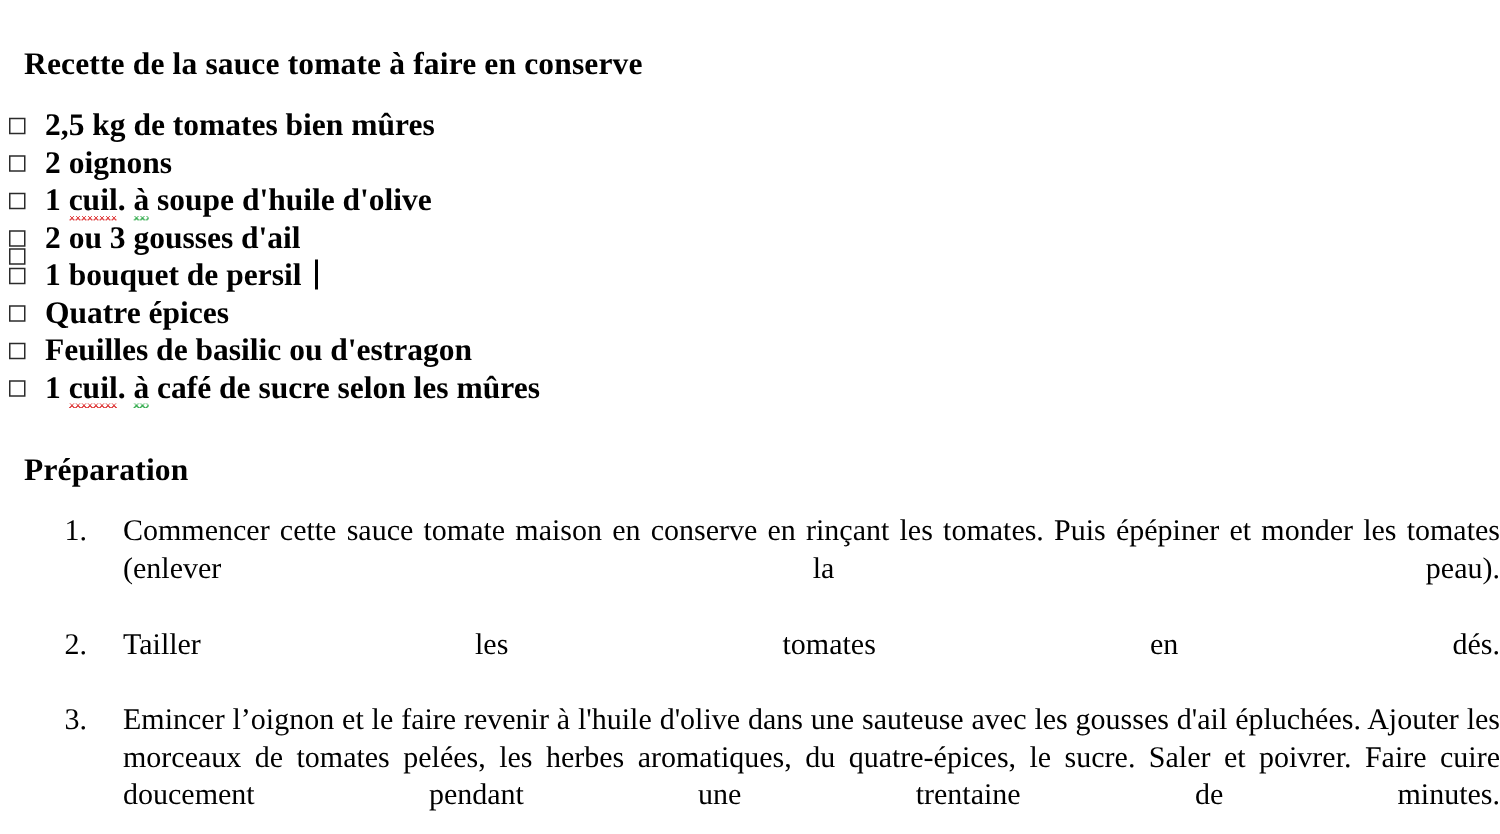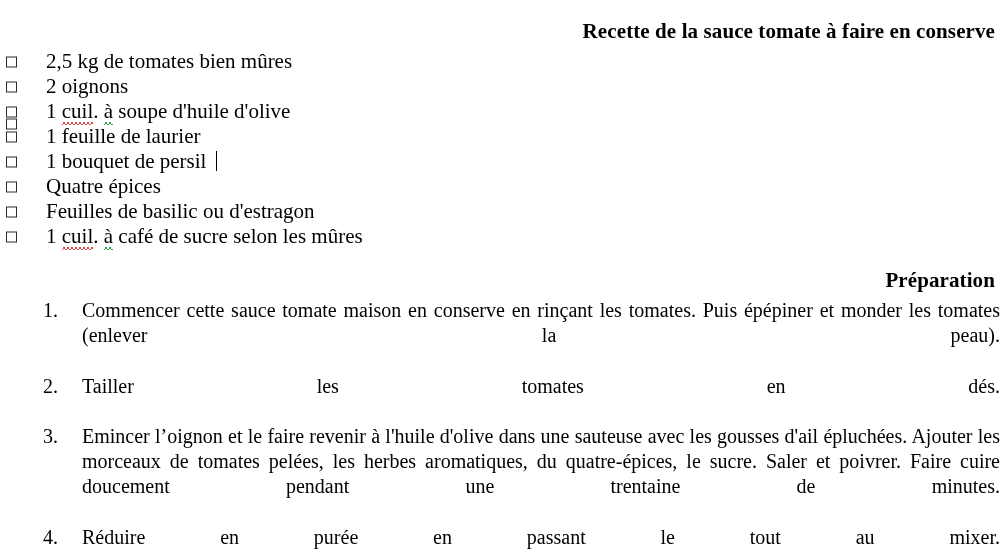--- a/index.html
+++ b/index.html
@@ -22,38 +22,38 @@
     height: 556px;
     box-sizing: border-box;
     padding: 0px 0px 0px 0px;
   }
 
   
   .doc-heading {
     font-weight: bold;
     font-size: 21px;
     line-height: 25px;
-    margin: 5px;
+    margin: 16px;
     padding: 14px 0 0 0;
     letter-spacing: 0.1px;
-    text-align: right;
   }
 
   
   .ingredient-list {
     list-style: none;
     margin: 0;
     padding: 0;
   }
   .ingredient-item {
     position: relative;
     font-size: 21px;
     line-height: 25px;
-    padding-left: 46px;
+    padding-left: 30px;
     white-space: nowrap;
+    font-weight: bold;
   }
   .checkbox-icon {
     position: absolute;
     left: 6px;
     top: 50%;
     transform: translateY(-50%);
     display: inline-block;
     width: 11px;
     height: 11px;
     border: 1.4px solid #2b2b2b;
@@ -152,25 +152,25 @@
       <span class="ing-text">2 oignons</span>
     </li>
 
     <li class="ingredient-item">
       <span class="checkbox-icon"></span>
       <span class="ing-text"><span>1 </span><span class="spell-error">cuil</span><span>. </span><span class="grammar-error">à</span><span> soupe d'huile d'olive</span></span>
     </li>
 
     <li class="ingredient-item">
       <span class="checkbox-icon"></span>
-    </li>
-
-    <li class="ingredient-item">
-      <span class="checkbox-icon"></span>
-      <span class="ing-text">1 feuille de laurier</span>
+      <span class="ing-text">2 ou 3 gousses d'ail</span>
+    </li>
+
+    <li class="ingredient-item">
+      <span class="checkbox-icon"></span>
     </li>
 
 
     <li class="ingredient-item">
       <span class="checkbox-icon"></span>
       <span class="ing-text">1 bouquet de persil </span><span class="text-caret"></span>
     </li>
 
     <li class="ingredient-item">
       <span class="checkbox-icon"></span>

